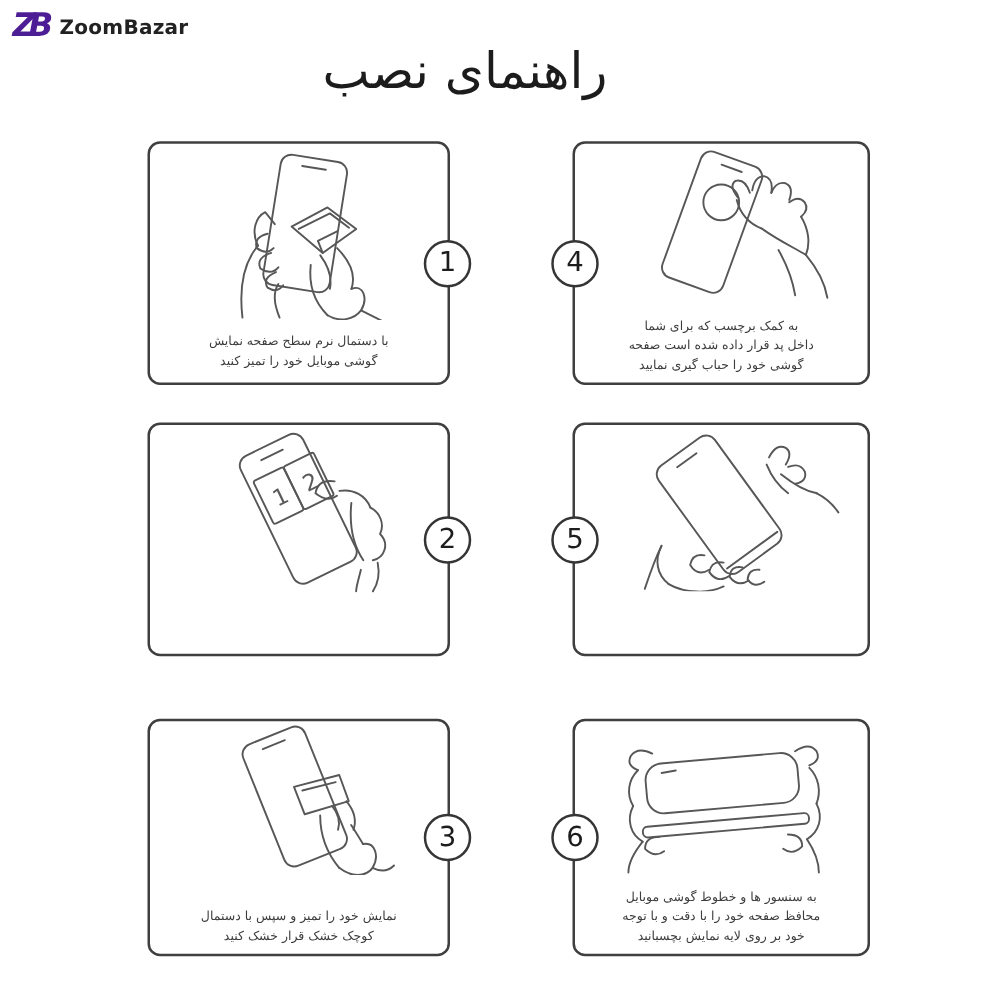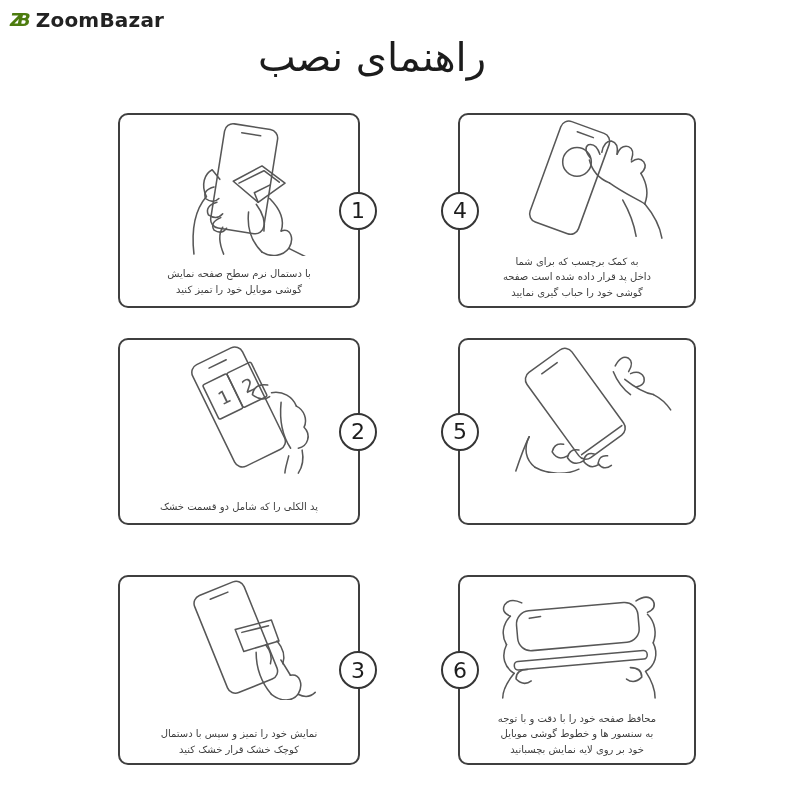--- a/index.html
+++ b/index.html
@@ -12,27 +12,27 @@
   }
 
   
   .logo {
     position: absolute; left: 10px; top: 8px;
     display: flex; align-items: center; gap: 5px;
   }
   .logo-mark {
     font-family: "DejaVu Sans", sans-serif;
     font-weight: bold; font-style: italic;
-    font-size: 18px; line-height: 1;
+    font-size: 26px; line-height: 1;
     letter-spacing: -6px;
-    color: #4d7c0f;
+    color: #4c1d95;
     padding-right: 6px;
   }
   .logo-name {
-    font-size: 20px; font-weight: bold; color: #222;
+    font-size: 16px; font-weight: bold; color: #222;
     letter-spacing: 0.2px;
   }
 
   
   .page-title {
     position: absolute; top: 34px; left: 0; width: 744px;
     text-align: center;
     direction: rtl;
     font-size: 40px; color: #1c1c1c;
     font-family: "DejaVu Sans", sans-serif;
@@ -164,21 +164,20 @@
       <text x="124" y="58">2</text>
     </g>
     <path d="M140 44 q-14 -2 -16 10 q10 8 18 2"></path>
     <path d="M144 52 C156 50 166 56 170 66"></path>
     <path d="M170 66 C178 70 182 80 178 88 C186 96 182 108 172 110"></path>
     <path d="M154 62 C152 82 156 98 164 110"></path>
     <path d="M162 118 C160 126 158 132 158 136"></path>
     <path d="M176 112 C178 122 176 130 172 136"></path>
   </svg>
   <div class="caption">
-    <div>پد الکلی را که شامل دو قسمت خشک</div>
   </div>
 </div>
 
 <div class="panel p5">
   <div class="badge badge-left">5</div>
   <svg class="illus" width="212" height="130" viewBox="0 0 220 136">
     <g transform="rotate(-36 110 66)">
       <rect x="81" y="8" width="58" height="110" rx="9"></rect>
       <line x1="100" y1="17" x2="120" y2="17"></line>
       <line x1="84" y1="110" x2="136" y2="110"></line>
@@ -235,17 +234,17 @@
     <path d="M36 68 C30 80 34 92 44 98"></path>
     <path d="M44 98 C36 108 32 116 32 124"></path>
     <path d="M58 94 q-12 0 -12 10 q8 8 16 2"></path>
     <path d="M172 22 q12 -8 18 0 q4 8 -6 12"></path>
     <path d="M184 36 C192 44 194 56 190 66"></path>
     <path d="M190 66 C196 78 192 90 182 96"></path>
     <path d="M182 96 C190 108 192 116 192 124"></path>
     <path d="M166 92 q12 0 12 10 q-8 8 -16 2"></path>
   </svg>
   <div class="caption caption-3">
+    <div>به سنسور ها و خطوط گوشی موبایل</div>
     <div>محافظ صفحه خود را با دقت و با توجه</div>
-    <div>به سنسور ها و خطوط گوشی موبایل</div>
     <div>خود بر روی لایه نمایش بچسبانید</div>
   </div>
 </div>
 
 </body></html>

